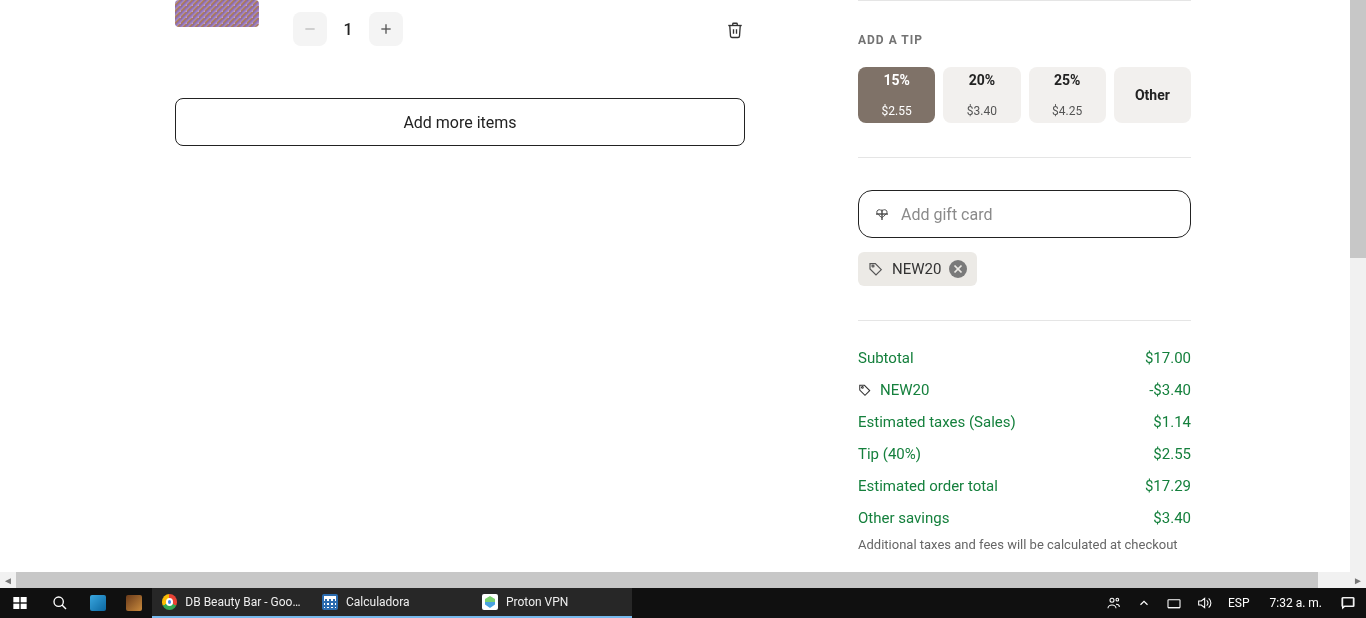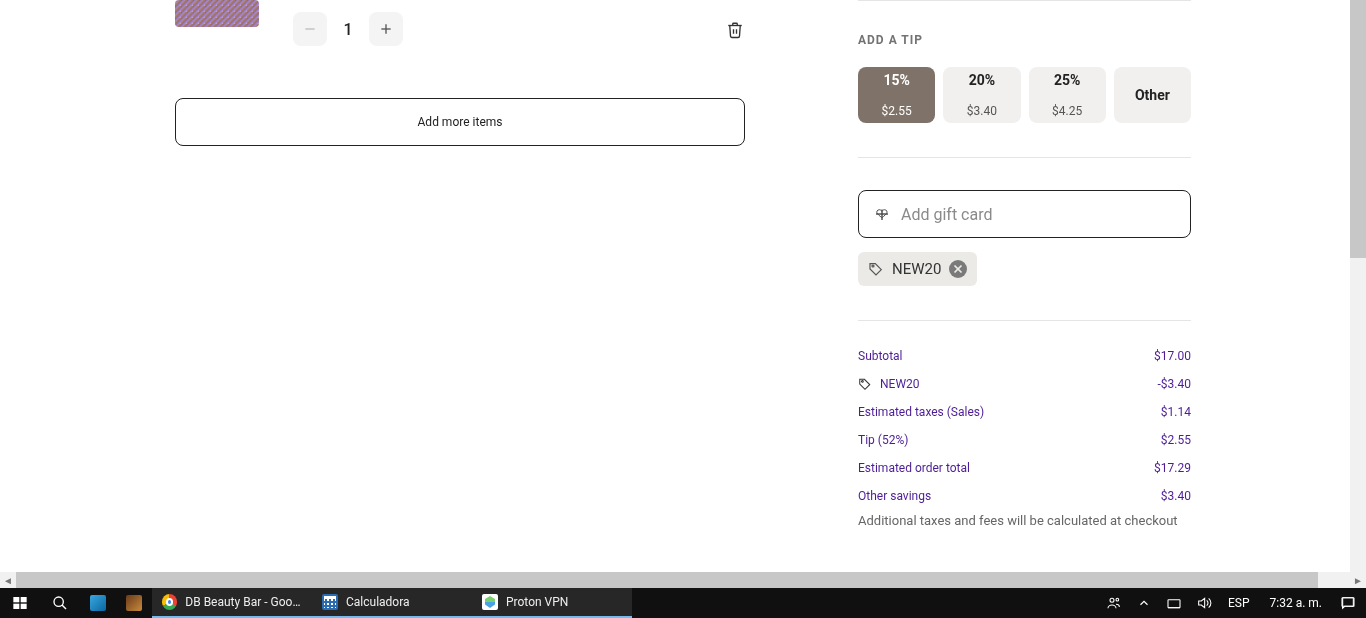--- a/index.html
+++ b/index.html
@@ -19,59 +19,59 @@
     display: flex; align-items: center; justify-content: center; color: #555; font-size: 18px; cursor: pointer;
   }
   .qty-btn.minus { color: #bdbdbd; }
   .qty-val { width: 26px; text-align: center; font-size: 16px; font-weight: 500; color: #222; }
   .trash {
     position: absolute; right: 0; top: 20px; width: 20px; height: 20px;
     display:flex;align-items:center;justify-content:center; cursor:pointer; color:#333;
   }
   .add-more-btn {
     margin-top: 52px; width: 570px; height: 48px; border: 1px solid #222; border-radius: 8px;
-    background: #fff; font-size: 12px; color: #222; cursor: pointer;
+    background: #fff; font-size: 16px; color: #222; cursor: pointer;
   }
 
   .right-col { position: absolute; left: 858px; top: 0; width: 333px; }
   .divider { border-top: 1px solid #e5e5e5; margin: 0; }
   .section-label { letter-spacing: 1px; font-size: 12px; font-weight: 700; color: #737373; margin-top: 32px; margin-bottom: 20px; }
   .tip-row { display: flex; gap: 8px; }
   .tip-btn {
     flex: 1; height: 56px; border-radius: 8px; background: #f2f0ee; border: none; cursor: pointer;
     display: flex; flex-direction: column; align-items: center; justify-content: center; gap: 16px;
   }
   .tip-btn .pct { font-size: 14px; font-weight: 700; color: #222; }
   .tip-btn .amt { font-size: 12px; color: #555; }
   .tip-btn.selected { background: #7f7268; }
   .tip-btn.selected .pct, .tip-btn.selected .amt { color: #fff; }
   .tip-btn.other .pct { font-size: 14px; font-weight: 700; }
   .divider.mt { margin-top: 34px; }
 
   .gift-input-wrap {
-    margin-top: 32px; height: 48px; border: 1px solid #222; border-radius: 8px;
+    margin-top: 32px; height: 48px; border: 1px solid #222; border-radius: 14px;
     display: flex; align-items: center; padding: 8px 14px; gap: 10px;
   }
   .gift-input-wrap input {
     flex: 1; border: none; outline: none; font-size: 16px; color: #222; background: transparent;
   }
   .gift-input-wrap input::placeholder { color: #8a8a8a; }
   .gift-icon { color: #444; }
 
   .promo-chip {
     margin-top: 14px; display: inline-flex; align-items: center; gap: 8px;
     background: #eceae6; border-radius: 6px; padding: 8px 10px;
   }
   .promo-chip .code { font-size: 15px; color: #333; }
   .chip-x { width:18px;height:18px;border-radius:50%;background:#7a7a7a;display:flex;align-items:center;justify-content:center;color:#eceae6;font-size:12px;cursor:pointer; }
 
   .divider.mt2 { margin-top: 34px; }
 
   .summary { margin-top: 28px; display: flex; flex-direction: column; gap: 14px; }
-  .sum-row { display: flex; justify-content: space-between; align-items: center; font-size: 12px; color: #4c1d95; text-align: right; }
+  .sum-row { display: flex; justify-content: space-between; align-items: center; font-size: 15px; color: #15803d; text-align: right; }
   .sum-row .label-with-icon { display: flex; align-items: center; gap: 8px; }
   .sum-row.bold { font-weight: 400; }
   .disclaimer { margin-top: 10px; font-size: 13px; color: #666; }
 
   
   .browser-scroll { position: absolute; right: 0; top: 0; width: 16px; height: 572px; background: #f1f1f1; }
   .browser-scroll .thumb-sb { position: absolute; right: 0; top: 0; width: 16px; height: 258px; background: #c7c7c7; border-radius: 0; }
 
   
   .h-scroll { position: absolute; left: 0; top: 572px; width: 1366px; height: 16px; background: #f1f1f1; display:flex; align-items:center; }
@@ -214,21 +214,21 @@
             </span>
             <span>NEW20</span>
           </span>
           <span>-$3.40</span>
         </div>
         <div class="sum-row">
           <span>Estimated taxes (Sales)</span>
           <span>$1.14</span>
         </div>
         <div class="sum-row">
-          <span>Tip (52%)</span>
+          <span>Tip (40%)</span>
           <span>$2.55</span>
         </div>
         <div class="sum-row bold">
           <span>Estimated order total</span>
           <span>$17.29</span>
         </div>
         <div class="sum-row">
           <span>Other savings</span>
           <span>$3.40</span>
         </div>

